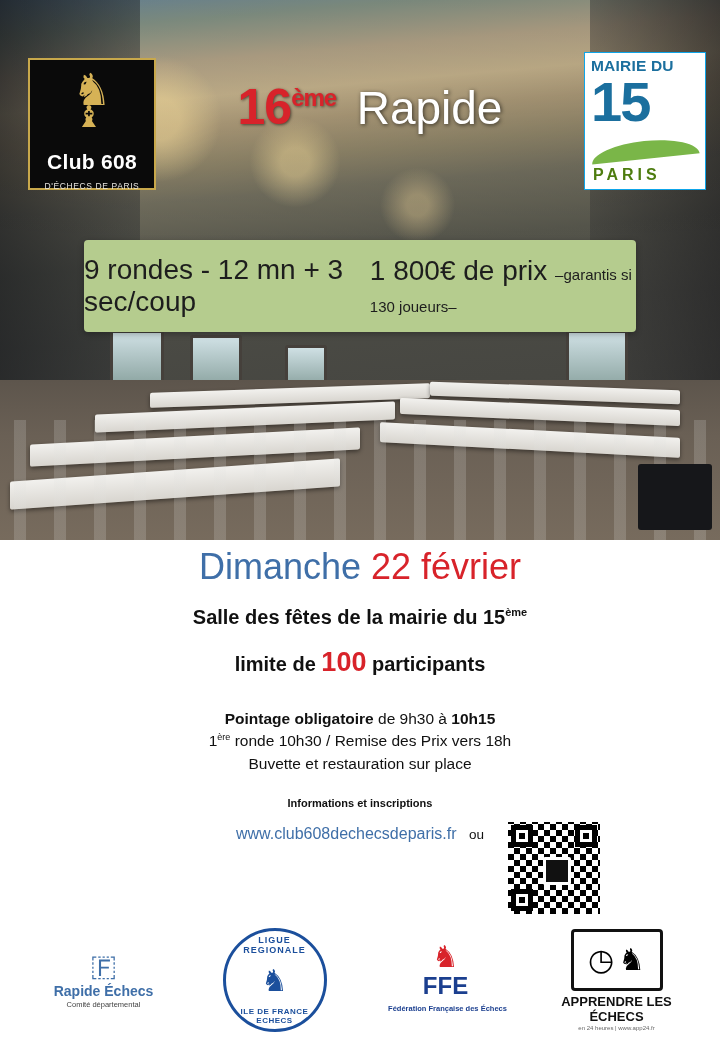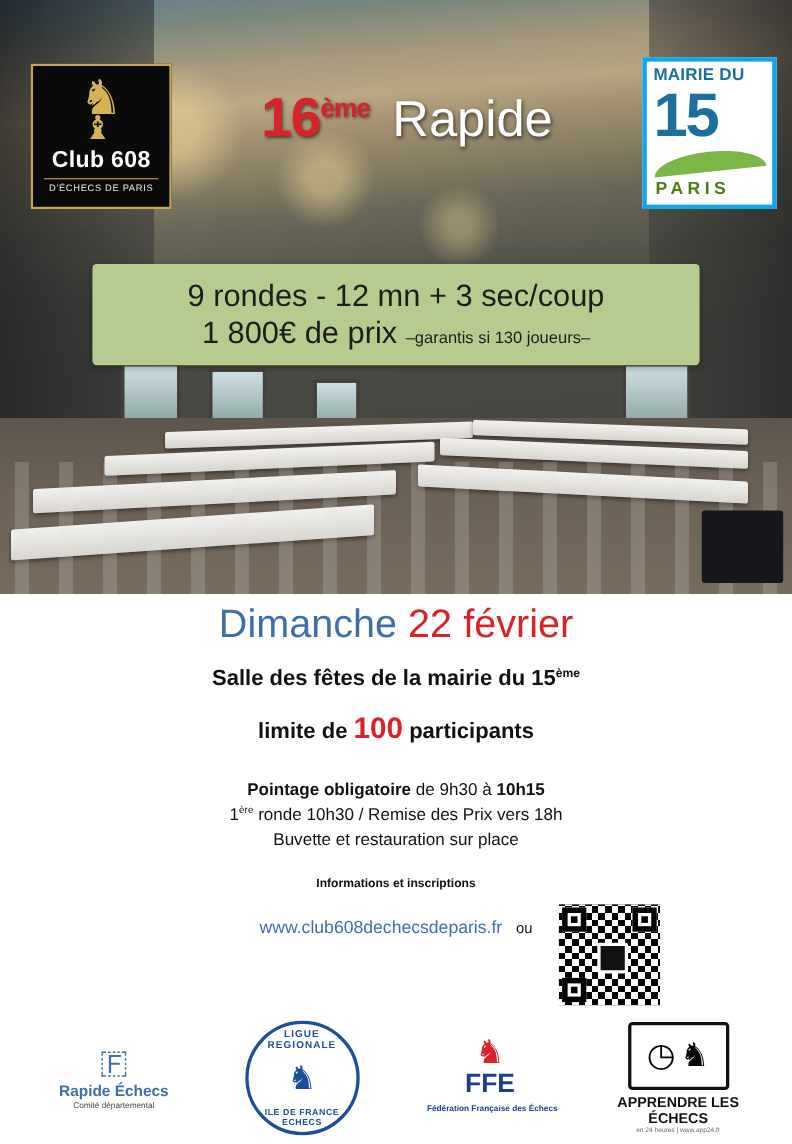--- a/index.html
+++ b/index.html
@@ -88,33 +88,33 @@
     background: #0a0a0a;
     border: 2px solid #c8a84b;
     display: flex; flex-direction: column;
     align-items: center; justify-content: flex-start;
     padding-top: 6px;
   }
   .club-knight { font-size: 44px; color: #d6b256; line-height: 1; margin-top: 2px; }
   .club-bishop { font-size: 30px; color: #d6b256; line-height: 1; margin-top: -10px; letter-spacing: 6px;}
   .club-name {
     color: #ffffff; font-size: 21px; font-weight: 700; letter-spacing: .3px;
-    margin-top: 2px;
+    margin-top: 18px;
   }
   .club-sub {
     color: #e8e6e0; font-size: 8.5px; letter-spacing: .6px; margin-top: 3px;
   }
   .club-rule { width: 104px; height: 1px; background: #c8a84b; margin-top: 4px; }
 
   
   .mairie-logo {
     position: absolute; right: 14px; top: 52px;
     width: 122px; height: 138px;
     background: #ffffff;
-    border: 4px solid #0ea5e9;
+    border: 1px solid #0ea5e9;
     padding: 5px 6px;
   }
   .mairie-top { color: #1b6f9e; font-size: 15.5px; font-weight: 700; line-height: 1.05; letter-spacing: .2px; }
   .mairie-15 {
     color: #1b6f9e; font-size: 56px; font-weight: 700; line-height: .92;
     margin-top: 2px; letter-spacing: -2px;
   }
   .mairie-swoosh {
     position: absolute; left: 6px; right: 6px; bottom: 30px; height: 18px;
     background: #7ab648;
@@ -140,21 +140,21 @@
     color: #ffffff; font-size: 46px; font-weight: 400; margin-left: 16px;
     text-shadow: 1px 1px 4px rgba(0,0,0,.65);
   }
 
   
   .banner {
     position: absolute; left: 84px; top: 240px;
     width: 552px; height: 92px;
     background: #b5cc8e;
     border-radius: 4px;
-    display: flex; flex-direction: column; align-items: center; justify-content: center;
+    display: flex; flex-direction: row; align-items: center; justify-content: center;
     box-shadow: 0 2px 6px rgba(0,0,0,.3);
   }
   .banner-l1 { color: #1d1d1d; font-size: 28px; font-weight: 400; }
   .banner-l2 { color: #1d1d1d; font-size: 28px; font-weight: 400; margin-top: 2px; }
   .banner-l2 .small { font-size: 15px; }
 
   
   .body {
     position: absolute; left: 0; top: 540px; width: 720px; height: 500px;
     background: #ffffff;
@@ -185,21 +185,21 @@
     line-height: 1.45;
   }
   .sched .b { font-weight: 700; }
   .sched sup { font-size: 9px; }
 
   .info-title {
     margin-top: 22px;
     font-size: 11px; font-weight: 700; color: #111;
   }
   .url-line {
-    margin-top: 26px;
+    margin-top: 16px;
     font-size: 16px; color: #3f6fa8;
   }
   .url-line .ou { color: #111; font-size: 13.5px; margin-left: 8px; }
 
   
   .qr {
     position: absolute; right: 118px; top: 280px;
     width: 96px; height: 96px;
     background: #ffffff;
     background-image:

